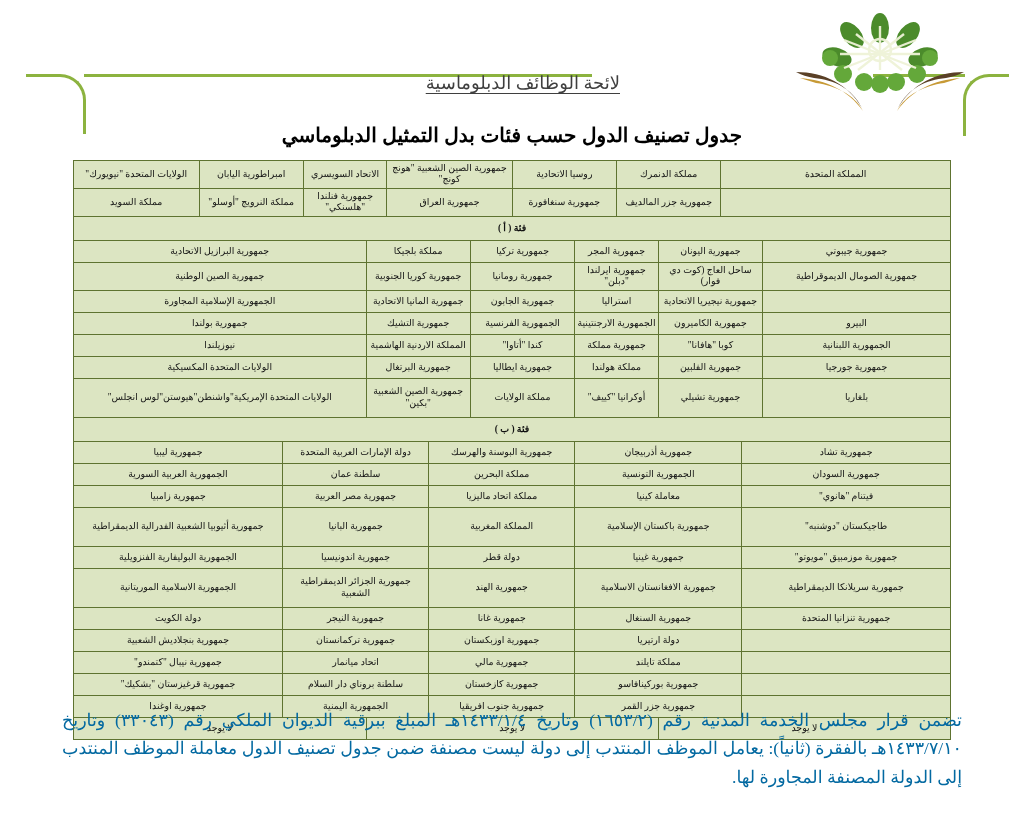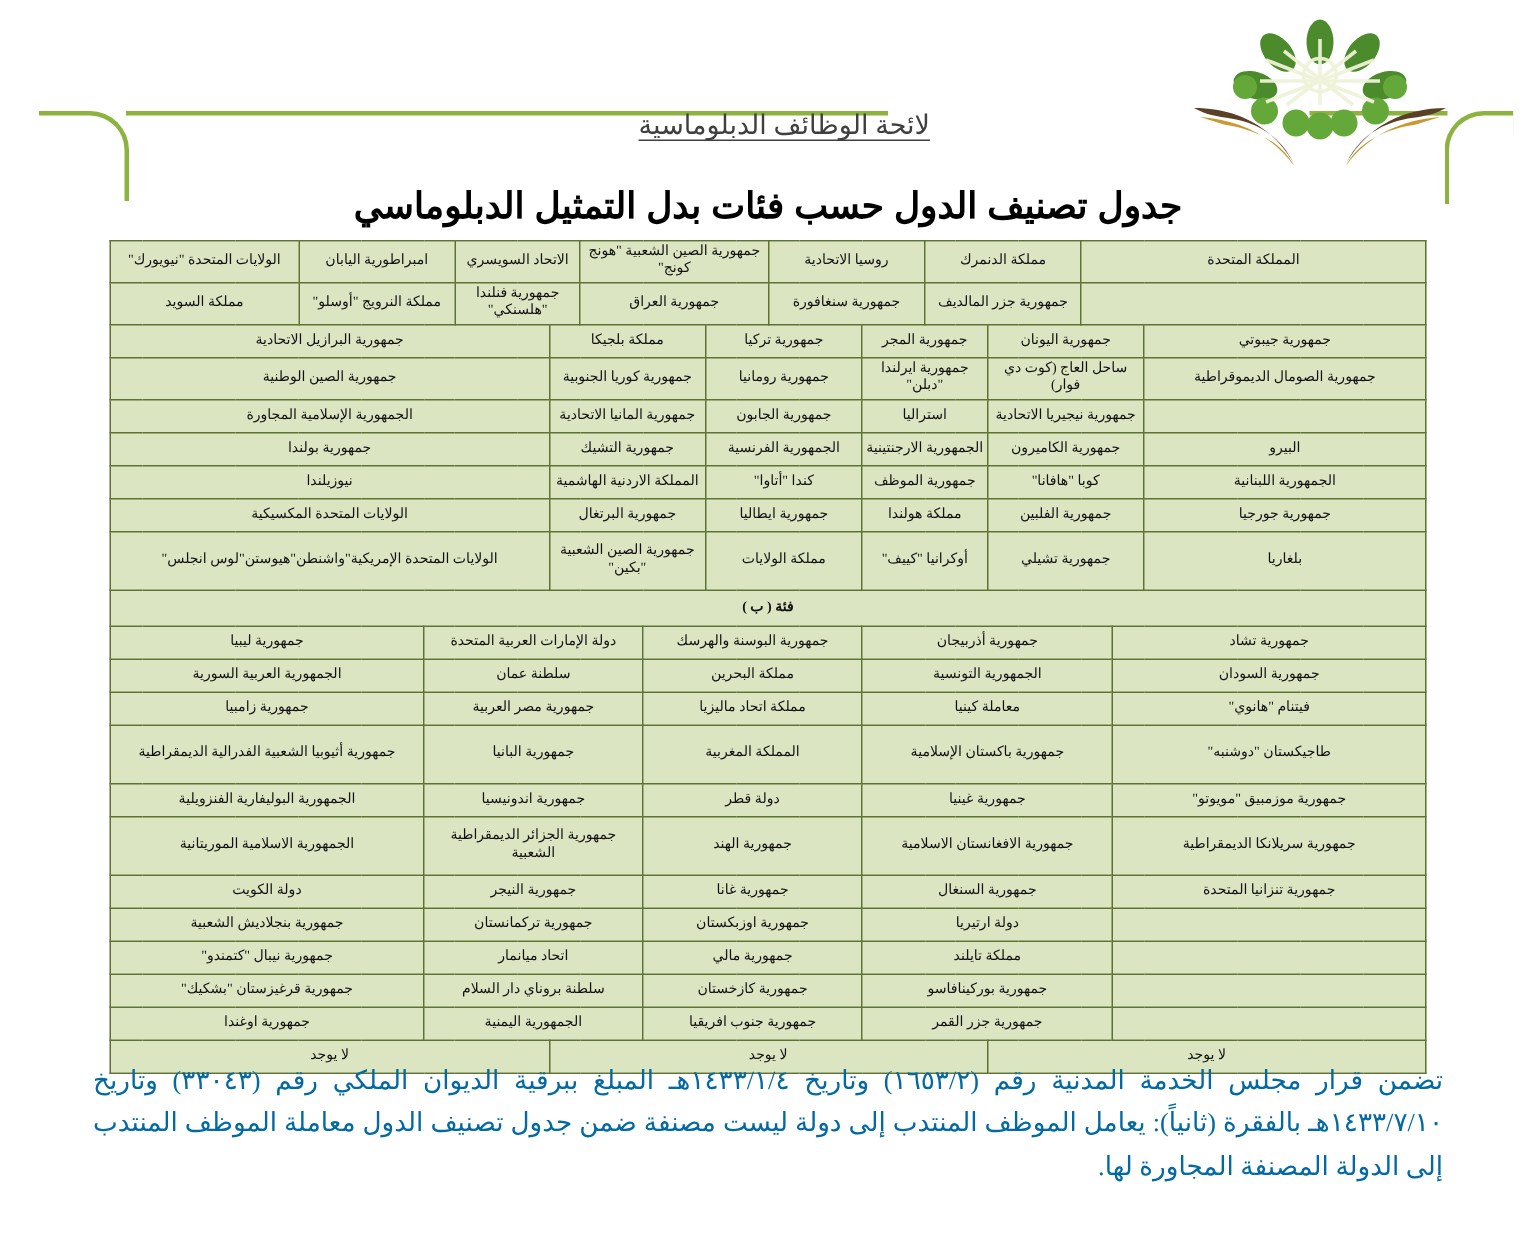--- a/index.html
+++ b/index.html
@@ -84,21 +84,21 @@
     height: 110px;
   }
 
   
   #doc-title {
     position: absolute;
     top: 123px;
     left: 0;
     width: 1024px;
     text-align: center;
-    font-size: 24px;
+    font-size: 20px;
     font-weight: bold;
     color: #000;
     font-family: "Liberation Sans", sans-serif;
     letter-spacing: 0px;
   }
 
   
   #tbl-wrap {
     position: absolute;
     top: 160px;
@@ -221,20 +221,23 @@
         <tr>
           <td colspan="11" class="empty-grey"></td>
           <td colspan="5" class="row-std">جمهورية جزر المالديف</td>
           <td colspan="5" class="row-std">جمهورية سنغافورة</td>
           <td colspan="6" class="row-std">جمهورية العراق</td>
           <td colspan="4" class="row-std">جمهورية فنلندا "هلسنكي"</td>
           <td colspan="5" class="row-std">مملكة النرويج "أوسلو"</td>
           <td colspan="6" class="row-std">مملكة السويد</td>
         </tr>
         <tr>
+          <td class="cat-head" colspan="42">فئة ( أ )</td>
+        </tr>
+        <tr>
           <td colspan="9" class="row-std">جمهورية جيبوتي</td>
           <td colspan="5" class="row-std">جمهورية اليونان</td>
           <td colspan="4" class="row-std">جمهورية المجر</td>
           <td colspan="5" class="row-std">جمهورية تركيا</td>
           <td colspan="5" class="row-std">مملكة بلجيكا</td>
           <td colspan="14" class="row-std">جمهورية البرازيل الاتحادية</td>
         </tr>
         <tr>
           <td colspan="9" class="row-std">جمهورية الصومال الديموقراطية</td>
           <td colspan="5" class="row-std">ساحل العاج (كوت دي فوار)</td>
@@ -255,21 +258,21 @@
           <td colspan="9" class="row-std">البيرو</td>
           <td colspan="5" class="row-std">جمهورية الكاميرون</td>
           <td colspan="4" class="row-std">الجمهورية الارجنتينية</td>
           <td colspan="5" class="row-std">الجمهورية الفرنسية</td>
           <td colspan="5" class="row-std">جمهورية التشيك</td>
           <td colspan="14" class="row-std">جمهورية بولندا</td>
         </tr>
         <tr>
           <td colspan="9" class="row-std">الجمهورية اللبنانية</td>
           <td colspan="5" class="row-std">كوبا "هافانا"</td>
-          <td colspan="4" class="row-std">جمهورية الموظف</td>
+          <td colspan="4" class="row-std">جمهورية مملكة</td>
           <td colspan="5" class="row-std">كندا "أتاوا"</td>
           <td colspan="5" class="row-std">المملكة الاردنية الهاشمية</td>
           <td colspan="14" class="row-std">نيوزيلندا</td>
         </tr>
         <tr>
           <td colspan="9" class="row-std">جمهورية جورجيا</td>
           <td colspan="5" class="row-std">جمهورية الفلبين</td>
           <td colspan="4" class="row-std">مملكة هولندا</td>
           <td colspan="5" class="row-std">جمهورية ايطاليا</td>
           <td colspan="5" class="row-std">جمهورية البرتغال</td>

